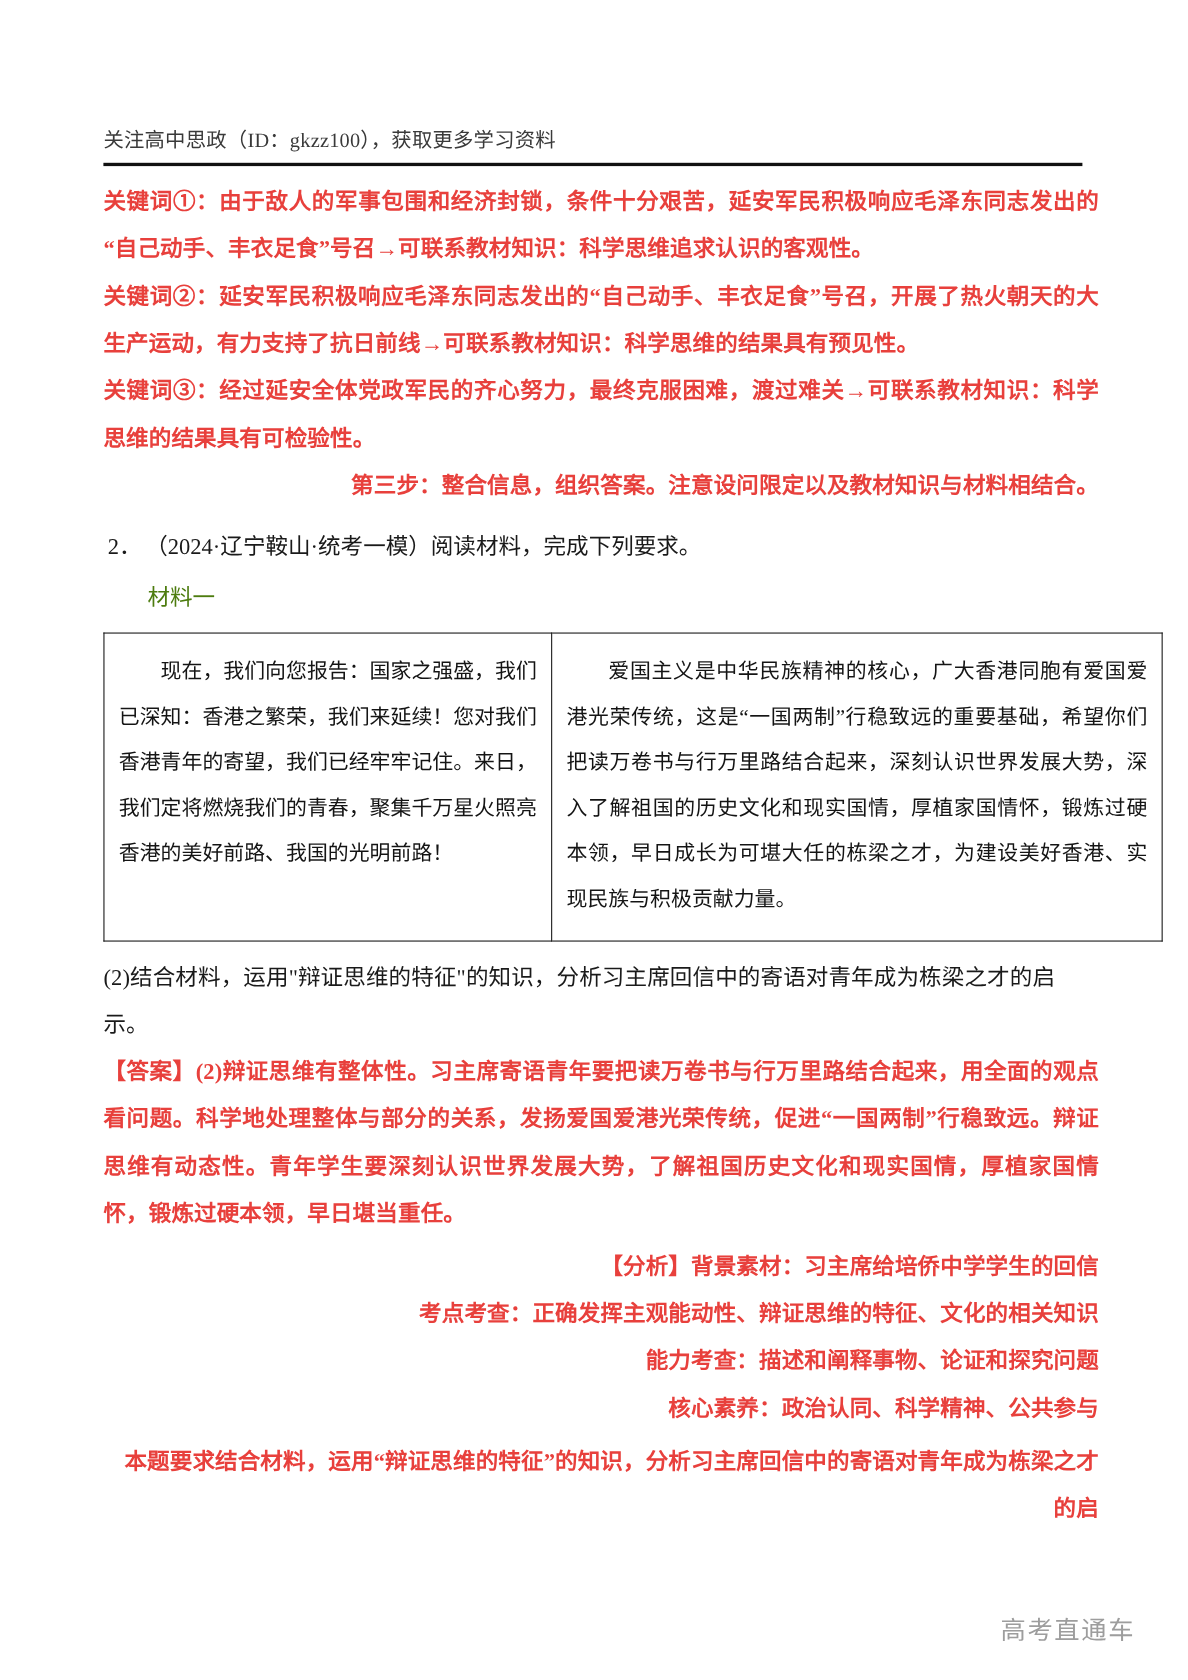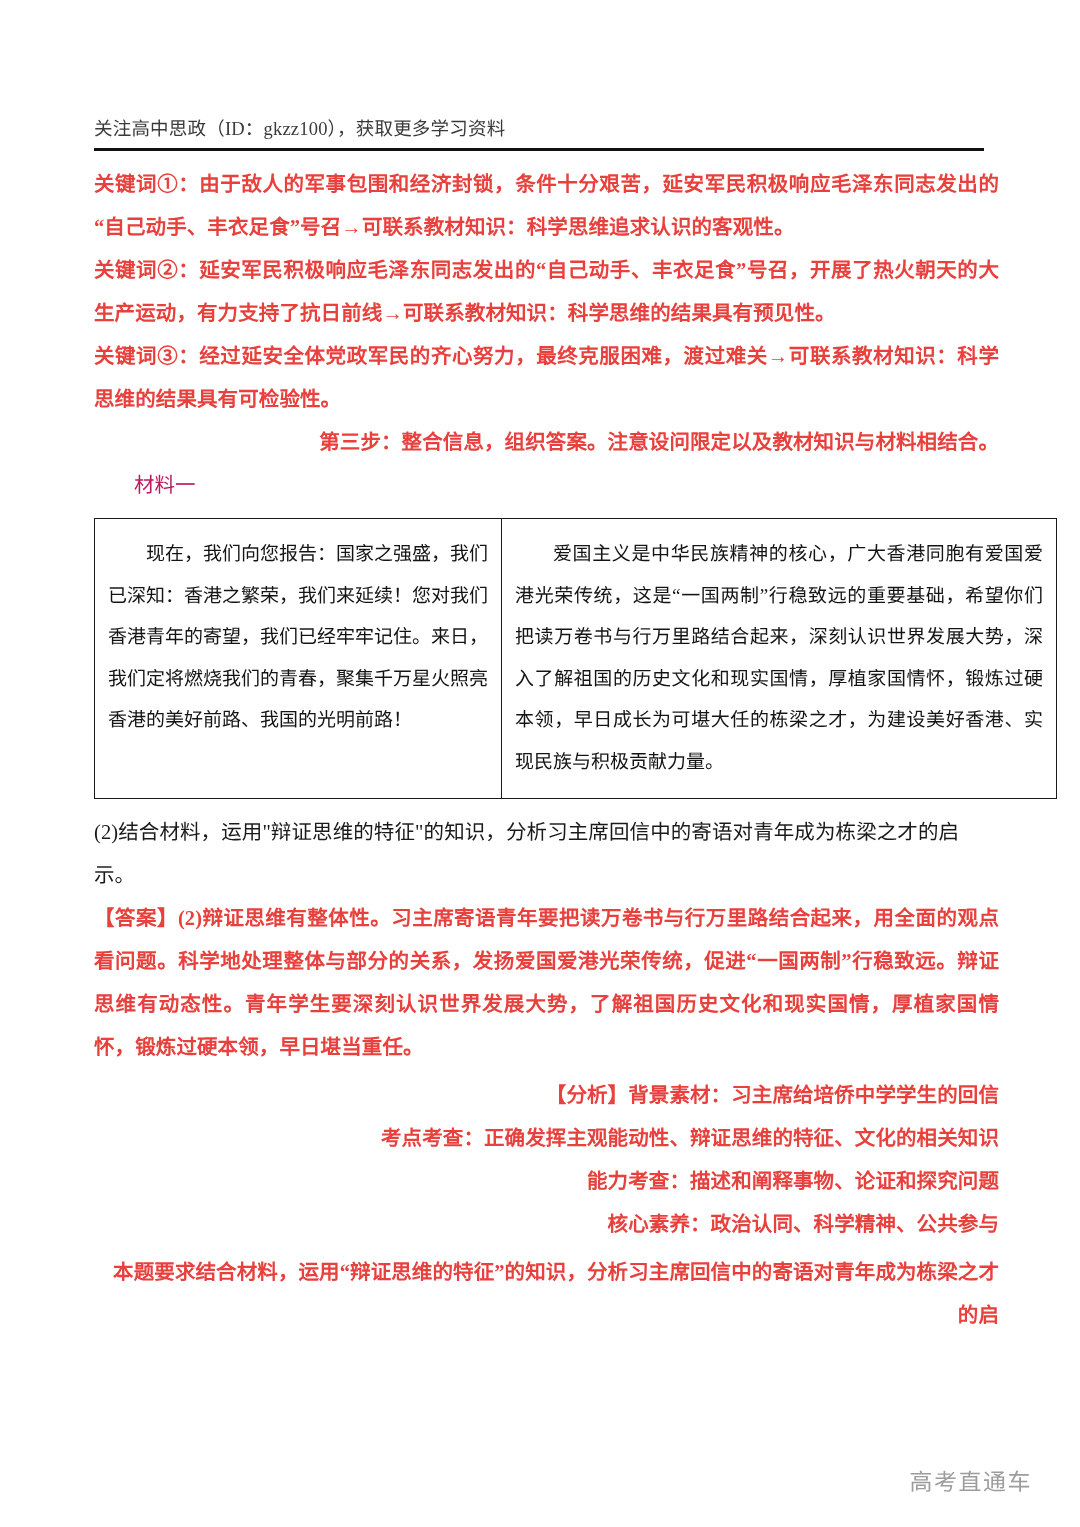--- a/index.html
+++ b/index.html
@@ -88,22 +88,22 @@
   .q-number .num {
     display: inline-block;
     width: 34px;
   }
 
   .material-label {
     display: block;
     padding-left: 40px;
     font-size: 20.5px;
     line-height: 46px;
-    color: #be185d;
-    font-family: Liberation Mono, monospace;
+    color: #4d7c0f;
+    font-family: Liberation Sans, sans-serif;
   }
 
   
   .material-table {
     margin-top: 8px;
     width: 908px;
     border-collapse: collapse;
     table-layout: fixed;
   }
   .material-table td {
@@ -171,20 +171,23 @@
   <div class="content">
 
     <p class="red-para">关键词①：由于敌人的军事包围和经济封锁，条件十分艰苦，延安军民积极响应毛泽东同志发出的“自己动手、丰衣足食”号召→可联系教材知识：科学思维追求认识的客观性。</p>
 
     <p class="red-para">关键词②：延安军民积极响应毛泽东同志发出的“自己动手、丰衣足食”号召，开展了热火朝天的大生产运动，有力支持了抗日前线→可联系教材知识：科学思维的结果具有预见性。</p>
 
     <p class="red-para">关键词③：经过延安全体党政军民的齐心努力，最终克服困难，渡过难关→可联系教材知识：科学思维的结果具有可检验性。</p>
 
     <p class="red-para tight">第三步：整合信息，组织答案。注意设问限定以及教材知识与材料相结合。</p>
 
+    <div class="q-number">
+      <span class="num">2．</span><span>（2024·辽宁鞍山·统考一模）阅读材料，完成下列要求。</span>
+    </div>
 
     <span class="material-label">材料一</span>
 
     <table class="material-table">
       <tbody>
         <tr>
           <td class="col-left">
             <div class="cell-body">现在，我们向您报告：国家之强盛，我们已深知：香港之繁荣，我们来延续！您对我们香港青年的寄望，我们已经牢牢记住。来日，我们定将燃烧我们的青春，聚集千万星火照亮香港的美好前路、我国的光明前路！</div>
           </td>
           <td class="col-right">

